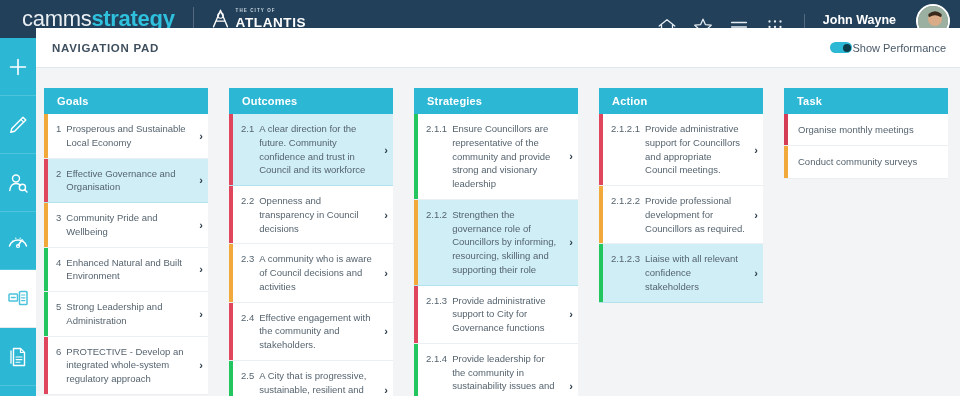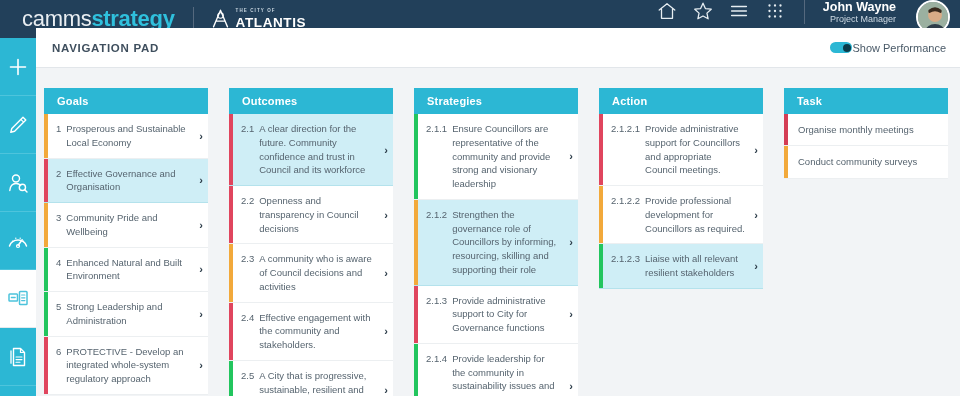--- a/index.html
+++ b/index.html
@@ -29,21 +29,21 @@
   .atlantis-words { display: flex; flex-direction: column; line-height: 1; }
   .atl-small {
     font-size: 4.5px; letter-spacing: 1.1px; color: #c9d6e0; font-weight: bold;
   }
   .atl-big {
     font-size: 13.5px; letter-spacing: 0.6px; color: #ffffff;
     font-weight: bold; margin-top: 2px;
   }
 
   .topbar-right {
-    margin-left: auto; display: flex; align-items: flex-start;
+    margin-left: auto; display: flex; align-items: flex-end;
     padding-right: 10px; gap: 14px; height: 38px;
   }
   .ticon { width: 22px; height: 22px; cursor: pointer; }
   .vsep { width: 1px; height: 24px; background: #55697e; margin: 0 4px; }
   .user-block { text-align: right; line-height: 1.15; }
   .user-name { font-size: 12.5px; font-weight: bold; color: #ffffff; }
   .user-role { font-size: 9px; color: #cdd9e3; }
   .avatar {
     width: 34px; height: 34px; border-radius: 50%; overflow: hidden;
     border: 2px solid #ffffff; margin-left: 6px; flex: none; background: #7c8a96;
@@ -386,21 +386,21 @@
           <div class="card-body">
             <div class="code">2.1.2.2</div>
             <div class="ctext">Provide professional development for Councillors as required.</div>
           </div>
           <div class="chev">›</div>
         </div>
         <div class="card sel">
           <div class="bar" style="background: rgb(34, 197, 94);"></div>
           <div class="card-body">
             <div class="code">2.1.2.3</div>
-            <div class="ctext">Liaise with all relevant resilient stakeholders</div>
+            <div class="ctext">Liaise with all relevant confidence stakeholders</div>
           </div>
           <div class="chev">›</div>
         </div>
       </div>
       <div class="col">
         <div class="col-head">Task</div>
         <div class="card">
           <div class="bar" style="background: rgb(212, 61, 85);"></div>
           <div class="card-body task-body">
             <div class="task-text">Organise monthly meetings</div>

